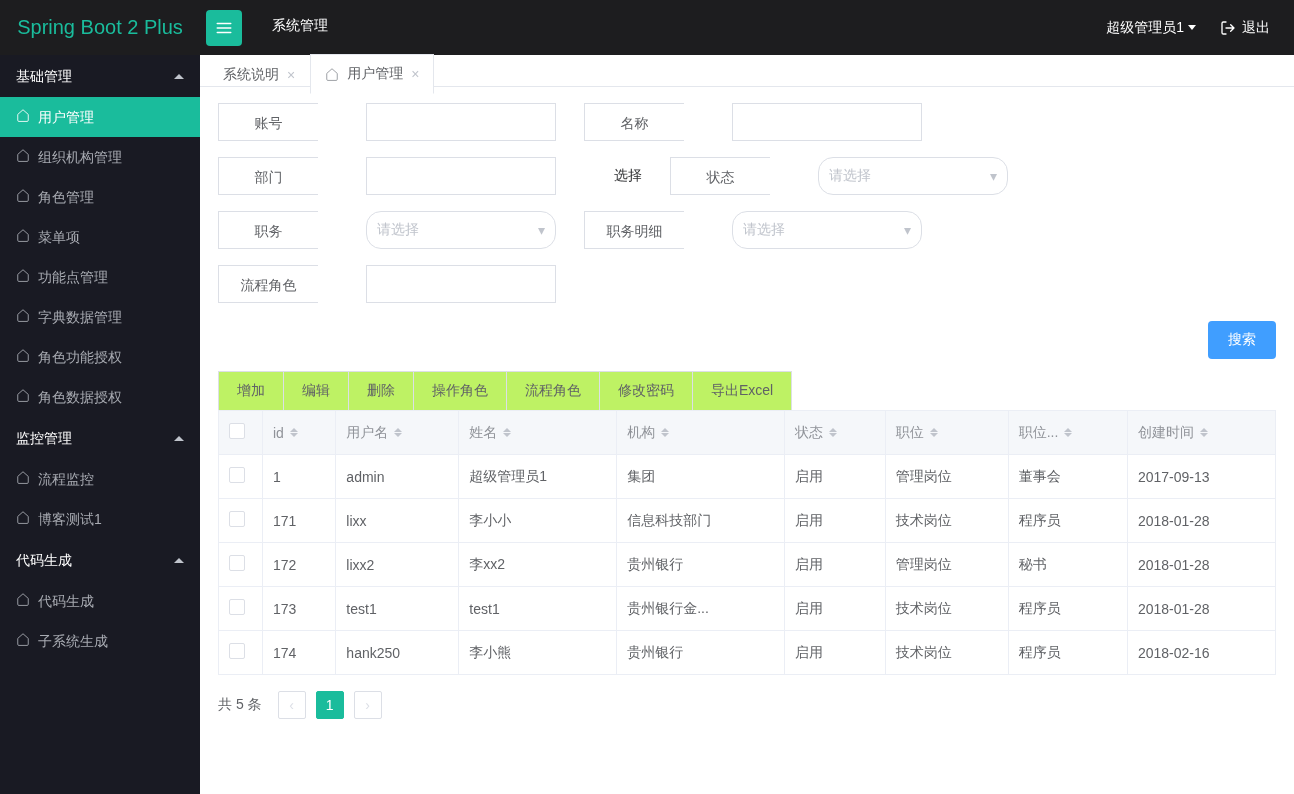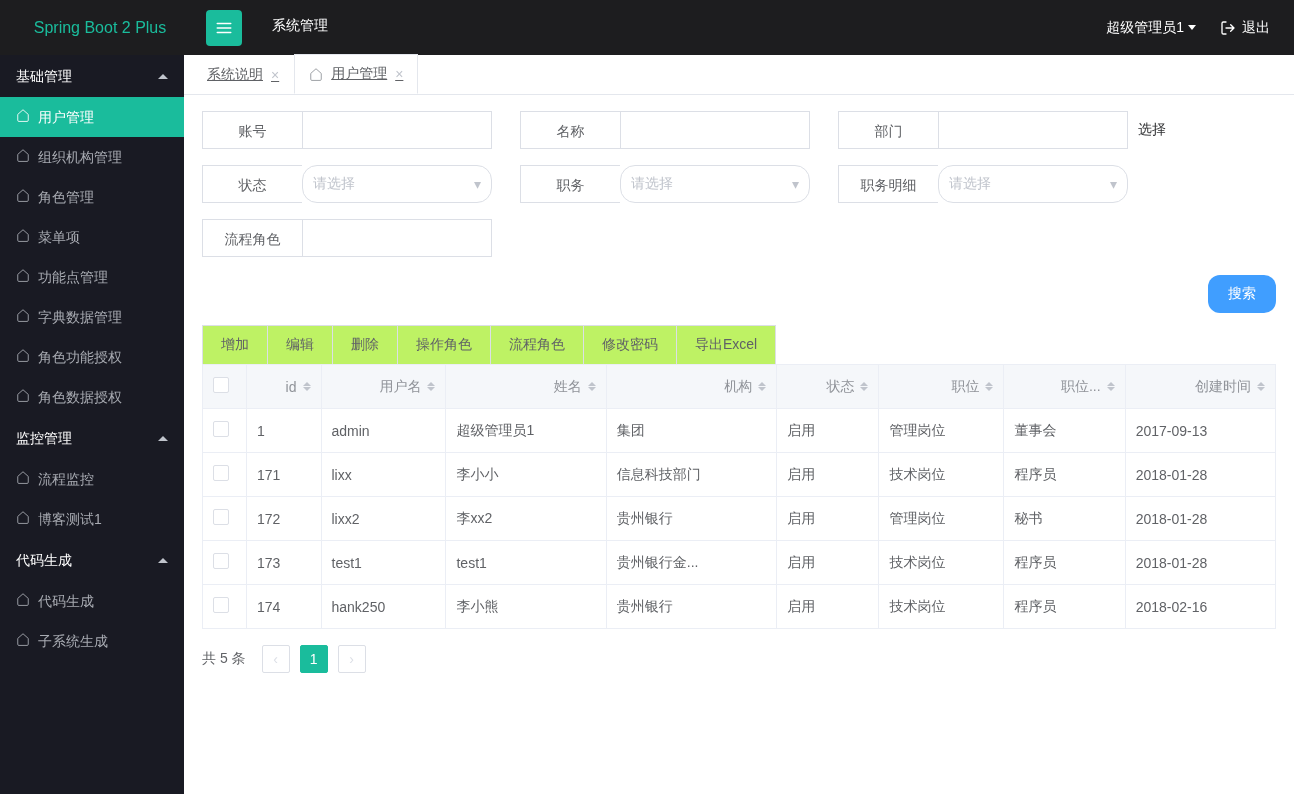--- a/index.html
+++ b/index.html
@@ -1,67 +1,67 @@
 <!DOCTYPE html>
 <html><head>
 <meta charset="utf-8">
 <style>
 * { margin: 0; padding: 0; box-sizing: border-box; }
 body { font-family: "Helvetica Neue", Helvetica, "PingFang SC", "Microsoft YaHei", Arial, sans-serif; font-size: 14px; color: #606266; background: #fff; }
 
 .topbar { height: 55px; background: #1d1d1f; display: flex; align-items: center; }
-.brand { width: 200px; color: #1abc9c; font-size: 16px; font-weight: 500; text-align: center; line-height: 55px; }
+.brand { width: 200px; color: #1abc9c; font-size: 20px; font-weight: 500; text-align: center; line-height: 55px; }
 .menu-toggle { width: 36px; height: 36px; margin: 0 6px 0 6px; background: #1abc9c; border-radius: 4px; display: flex; align-items: center; justify-content: center; cursor: pointer; }
 .menu-toggle svg { width: 18px; height: 18px; fill: #fff; }
 .top-tabs { flex: 1; display: flex; height: 65px; }
 .top-tab { padding: 0 24px; color: #fff; display: flex; align-items: center; border-bottom: 3px solid transparent; cursor: pointer; }
 .top-tab.active { border-bottom-color: #1abc9c; }
 .user-area { display: flex; align-items: center; padding-right: 24px; gap: 24px; }
 .user-dropdown { color: #fff; cursor: pointer; display: flex; align-items: center; gap: 4px; }
 .logout { color: #fff; cursor: pointer; display: flex; align-items: center; gap: 6px; }
 .logout svg { width: 16px; height: 16px; stroke: #fff; fill: none; }
 
 .main { display: flex; min-height: calc(100vh - 55px); }
-.sidebar { width: 184px; background: #191a23; color: #c0c4cc; }
+.sidebar { width: 200px; background: #191a23; color: #c0c4cc; }
 .side-group-title { padding: 0 16px; height: 42px; line-height: 42px; color: #fff; background: #191a23; display: flex; justify-content: space-between; align-items: center; cursor: pointer; }
 .side-item { padding: 0 16px; height: 40px; line-height: 40px; color: #a8abb2; cursor: pointer; display: flex; align-items: center; gap: 8px; }
 .side-item.active { background: #1abc9c; color: #fff; }
 .side-item svg { width: 14px; height: 14px; stroke: currentColor; fill: none; }
 .caret-up { display:inline-block; width: 0; height: 0; border-left: 5px solid transparent; border-right: 5px solid transparent; border-bottom: 5px solid #c0c4cc; }
 .caret-down-sm { display:inline-block; width: 0; height: 0; border-left: 4px solid transparent; border-right: 4px solid transparent; border-top: 5px solid #fff; }
 
 .content { flex: 1; background: #fff; display: flex; flex-direction: column; position: relative; }
-.tabbar { height: 40px; border-bottom: 1px solid #e4e7ed; display: flex; padding-left: 8px; text-decoration: underline; }
+.tabbar { height: 32px; border-bottom: 1px solid #e4e7ed; display: flex; padding-left: 8px; }
 .tab { padding: 0 14px; height: 40px; display: flex; align-items: center; gap: 8px; border: 1px solid transparent; border-bottom: none; cursor: pointer; color: #606266; margin-top: -1px; position: relative; }
 .tab.active { border-color: #e4e7ed; border-top: 1px solid #e4e7ed; background: #fff; border-bottom: 1px solid #fff; }
 .tab-close { color: #c0c4cc; font-size: 14px; cursor: pointer; }
 .tab svg { width: 14px; height: 14px; stroke: #909399; fill: none; }
 
 .panel { padding: 16px 18px; }
 .filters { display: flex; flex-wrap: wrap; gap: 16px 28px; align-items: center; }
-.filter { display: flex; align-items: center; }
+.filter { display: flex; align-items: center; gap: 48px; }
 .filter-label { width: 100px; height: 38px; line-height: 38px; text-align: center; border: 1px solid #dcdfe6; border-right: none; background: #fff; color: #606266; }
 .filter-input, .filter-select { width: 190px; height: 38px; border: 1px solid #dcdfe6; padding: 0 10px; background: #fff; color: #606266; display: flex; align-items: center; justify-content: space-between; }
 .filter-select { color: #c0c4cc; cursor: pointer; border-radius: 15px; }
 .select-caret { color: #c0c4cc; }
 .choose-link { color: #303133; padding-left: 10px; cursor: pointer; }
 
 .actions-bar { display: flex; justify-content: flex-end; padding: 18px 0 12px; }
-.btn-primary { background: #409eff; color: #fff; border: none; padding: 10px 20px; border-radius: 12px; cursor: pointer; font-size: 14px; }
+.btn-primary { background: #409eff; color: #fff; border: none; padding: 10px 20px; border-radius: 4px; cursor: pointer; font-size: 14px; }
 
 .toolbar { display: flex; border: 1px solid #dcdfe6; border-bottom: none; width: fit-content; }
 .tool-btn { padding: 10px 18px; border-right: 1px solid #dcdfe6; background: #bef264; cursor: pointer; color: #606266; }
 .tool-btn:last-child { border-right: none; }
 
 .data-table { width: 100%; border-collapse: collapse; border: 1px solid #ebeef5; margin-top: 0; }
 .data-table th { background: #f5f7fa; padding: 12px 10px; text-align: left; border-bottom: 1px solid #ebeef5; border-right: 1px solid #ebeef5; color: #909399; font-weight: 500; }
 .data-table td { padding: 12px 10px; border-bottom: 1px solid #ebeef5; border-right: 1px solid #ebeef5; color: #606266; }
 .data-table th:last-child, .data-table td:last-child { border-right: none; }
 .checkbox { width: 16px; height: 16px; border: 1px solid #dcdfe6; border-radius: 2px; display: inline-block; cursor: pointer; background: #fff; }
-.th-cell { display: flex; align-items: center; gap: 6px; justify-content: flex-end; }
+.th-cell { display: flex; align-items: center; gap: 6px; }
 .sort { display:inline-flex; flex-direction: column; gap: 1px; }
 .sort-up { width:0; height:0; border-left:4px solid transparent; border-right:4px solid transparent; border-bottom:4px solid #c0c4cc; }
 .sort-down { width:0; height:0; border-left:4px solid transparent; border-right:4px solid transparent; border-top:4px solid #c0c4cc; }
 
 .pagination { display: flex; align-items: center; gap: 10px; padding: 16px 0 8px; }
 .page-info { color: #606266; flex-shrink: 0; margin-right: 6px; }
 .page-btn { width: 28px; height: 28px; border: 1px solid #dcdfe6; background: #fff; display: flex; align-items: center; justify-content: center; cursor: pointer; color: #909399; border-radius: 2px; }
 .page-btn.active { background: #1abc9c; color: #fff; border-color: #1abc9c; }
 .page-btn.disabled { color: #dcdfe6; }
 

